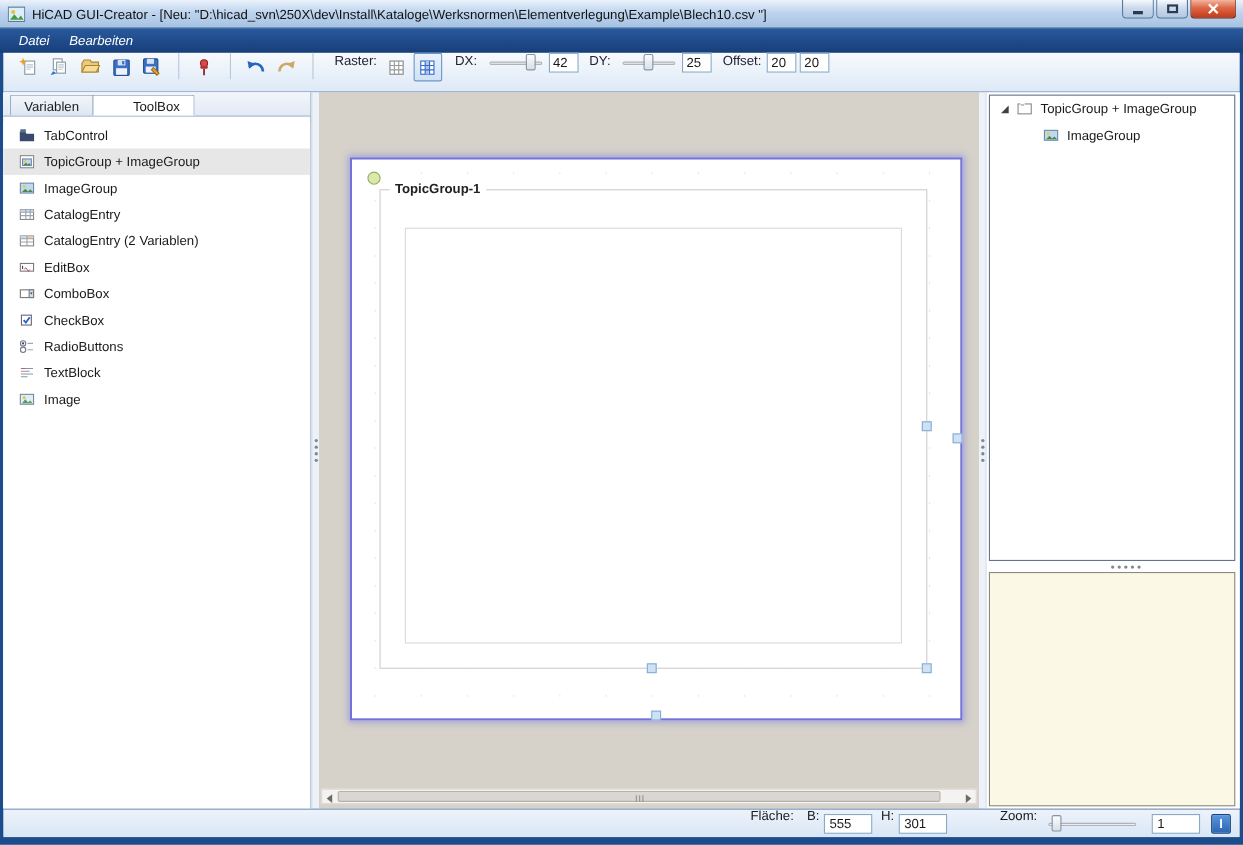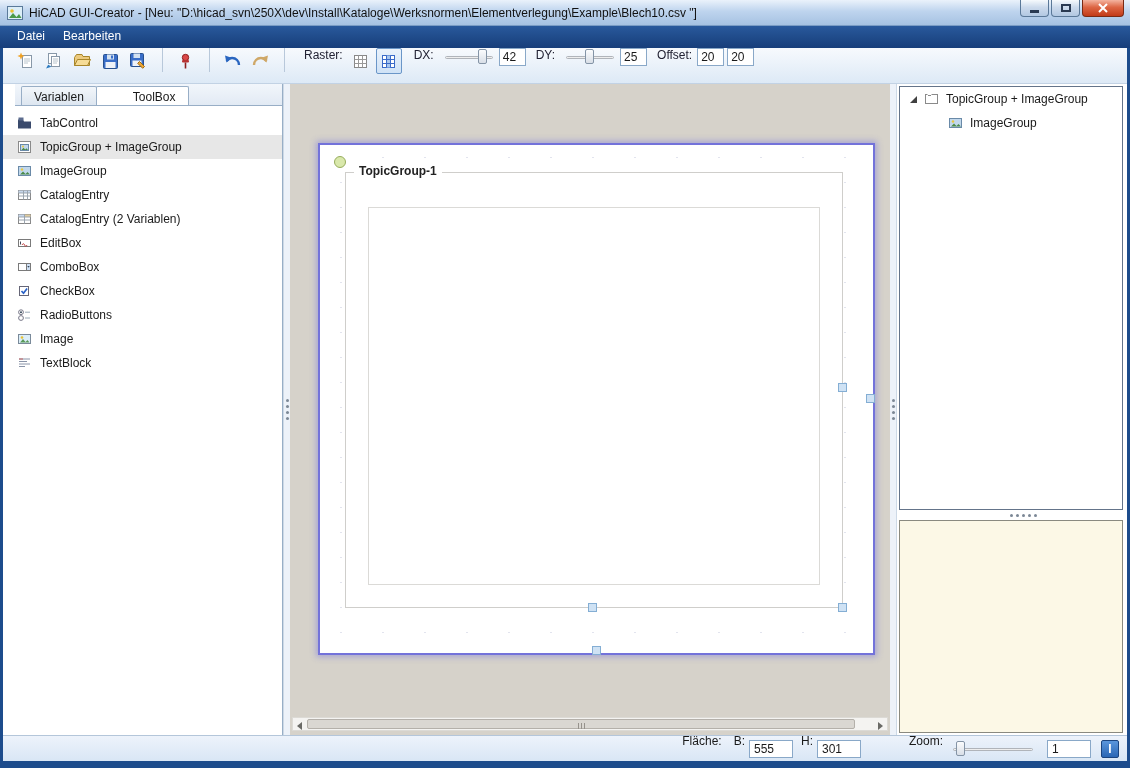--- a/index.html
+++ b/index.html
@@ -13,21 +13,21 @@
   .title-text { position:absolute; left:29px; top:6px; white-space:nowrap; color:#111; }
   .win-btns { position:absolute; top:0; right:6px; display:flex; gap:2px; }
   .win-btn { width:29px; height:17px; border:1px solid #5a7898; border-top:none; border-radius:0 0 4px 4px;
     background:linear-gradient(#f6fafd,#ccdaec 45%,#b2c8e2); display:flex; align-items:center; justify-content:center; }
   .win-btn.close { width:42px; background:linear-gradient(#f4b4a0,#dd6644 45%,#c23a18); border-color:#7a2a14; }
   .glyph-min { width:9px; height:3px; background:#2a3a52; margin-top:7px; }
   .glyph-max { width:10px; height:8px; border:2px solid #2a3a52; }
 
   
   .menubar { position:absolute; top:26px; left:0; width:100%; height:22px;
-    background:linear-gradient(#29599c,#173e7a); display:flex; padding-left:8px; }
+    background:linear-gradient(#29599c,#173e7a); display:flex; align-items:center; padding-left:8px;font-style:italic; }
   .menu-item { color:#fff; padding:3px 9px; }
 
   
   .toolbar { position:absolute; top:48px; left:3px; width:1124px; height:36px;
     background:linear-gradient(#f7fafd,#dde9f6); border-bottom:1px solid #c2d2e4;
     display:flex; align-items:flex-start; padding-left:10px; }
   .tool-btn { width:26px; height:26px; display:flex; align-items:center; justify-content:center;
     border:1px solid transparent; border-radius:2px; margin-right:2px; }
   .tool-btn.pressed { border:1px solid #6a96c8; background:linear-gradient(#eaf2fb,#cfe2f6); }
   .tool-sep { width:1px; height:24px; background:#b8c8da; margin:0 9px; flex:none; }
@@ -38,21 +38,21 @@
   .slider .track { position:absolute; left:1px; right:1px; top:8px; height:3px;
     background:#eee; border:1px solid #b0b4ba; border-radius:2px; }
   .slider .thumb { position:absolute; top:1px; width:9px; height:15px;
     background:linear-gradient(#fbfcfd,#d9dfe7); border:1px solid #8494a6; border-radius:2px; }
 
   
   .main { position:absolute; top:84px; left:3px; width:1124px; height:651px; background:#fff; }
 
   .left-panel { position:absolute; left:0; top:0; width:280px; height:100%; background:#fff;
     border-right:1px solid #98aec6; }
-  .tabstrip { position:absolute; top:0; left:12px; right:0; height:22px;
+  .tabstrip { position:absolute; top:0; left:0; right:0; height:22px;
     background:linear-gradient(#f2f6fb,#e2eaf4); border-bottom:1px solid #98aec6; display:flex;
     padding:2px 0 0 6px; }
   .tab { padding:3px 12px 0 12px; border:1px solid #98aec6; border-bottom:none;
     border-radius:2px 2px 0 0; background:linear-gradient(#f2f6fa,#dde6f0); margin-right:-1px; }
   .tab.active { background:#fff; position:relative; z-index:2;padding-left:36px; }
   .toolbox { position:absolute; top:27px; left:0; right:0; bottom:0; background:#fff; }
   .tb-row { display:flex; align-items:center; height:24px; padding-left:14px; gap:8px; }
   .tb-row.sel { background:#e7e7e7; }
   .tb-icon { width:15px; height:14px; flex:none; display:flex; }
 
@@ -354,36 +354,36 @@
                 <circle cx="4" cy="10" r="2.4" fill="#fff" stroke="#778"></circle>
                 <path d="M8 4.2h5M8 10h5" stroke="#9aaab8"></path>
               </svg>
             </span>
           <span>RadioButtons</span>
         </div>
 
         <div class="tb-row">
           <span class="tb-icon">
               <svg width="15" height="14" viewBox="0 0 15 14">
+                <path d="M2 3h11M2 5.5h8M2 8h11M2 10.5h6" stroke="#8a94a8"></path>
+                <path d="M2 3h4" stroke="#c06060"></path>
+              </svg>
+            </span>
+          <span>TextBlock</span>
+        </div>
+
+        <div class="tb-row">
+          <span class="tb-icon">
+              <svg width="15" height="14" viewBox="0 0 15 14">
                 <rect x="1.5" y="2.5" width="12" height="9" fill="#dceef8" stroke="#7a8a9a"></rect>
                 <circle cx="5" cy="5.5" r="1.3" fill="#e8c030"></circle>
                 <path d="M3 10.5l3-3.5 2.5 3 2-2 2 2.5z" fill="#5a9a5a"></path>
               </svg>
             </span>
           <span>Image</span>
-        </div>
-
-        <div class="tb-row">
-          <span class="tb-icon">
-              <svg width="15" height="14" viewBox="0 0 15 14">
-                <path d="M2 3h11M2 5.5h8M2 8h11M2 10.5h6" stroke="#8a94a8"></path>
-                <path d="M2 3h4" stroke="#c06060"></path>
-              </svg>
-            </span>
-          <span>TextBlock</span>
         </div>
 
       </div>
     </div>
 
     <div class="vsplit l">
       <span class="grip-v"></span>
     </div>
 
     <div class="canvas">

